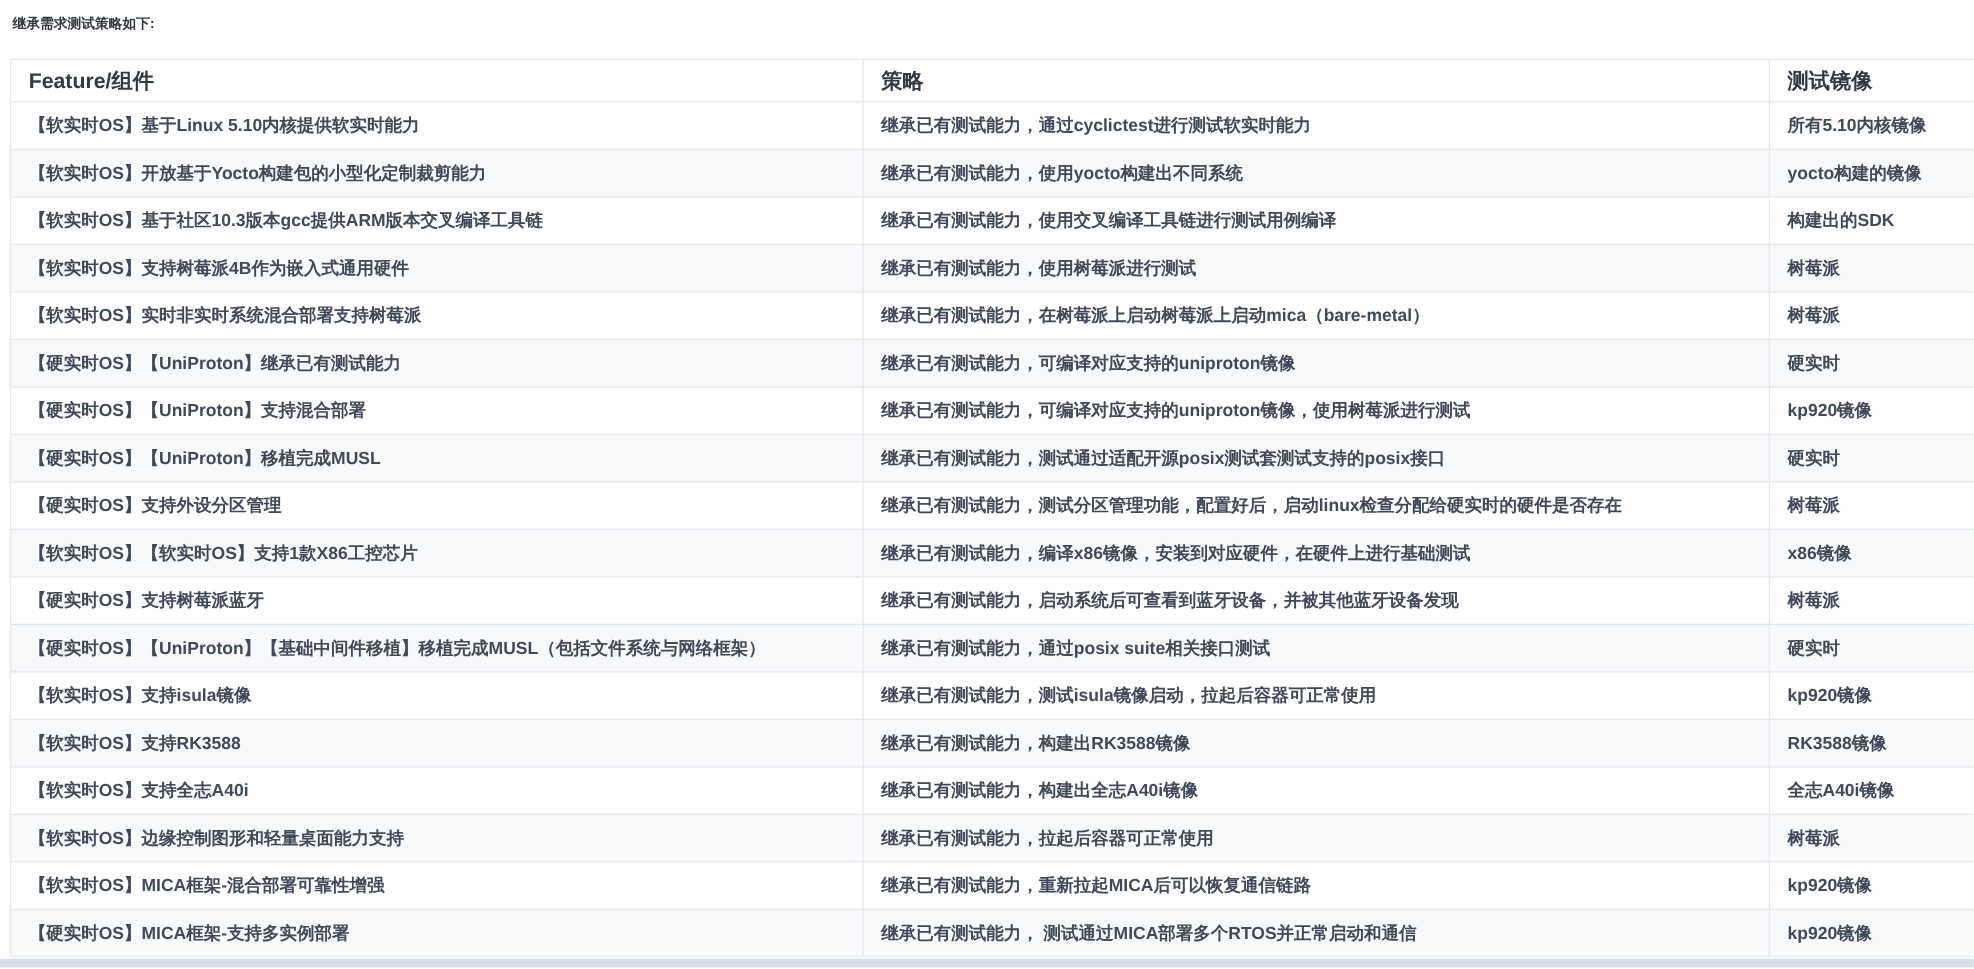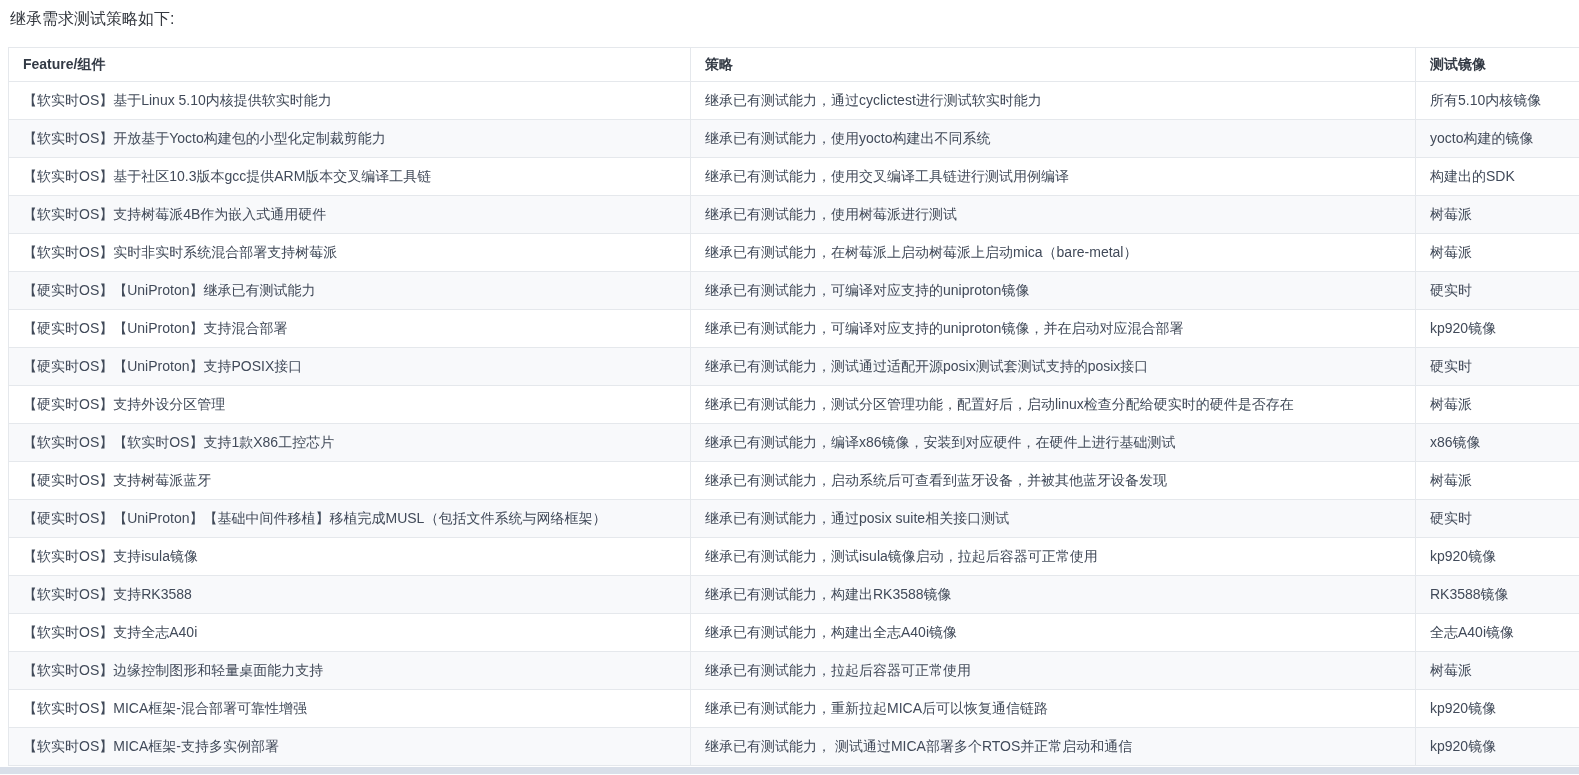--- a/index.html
+++ b/index.html
@@ -4,23 +4,24 @@
 <style>
   * { box-sizing: border-box; margin: 0; padding: 0; }
   html, body {
     width: 1579px; height: 775px;
     background: #ffffff;
     overflow: hidden;
     font-family: "Liberation Sans", "DejaVu Sans", sans-serif;
   }
   .page-title {
     margin: 9px 0 0 10px;
-    font-size: 16px;
+    font-size: 11px;
     line-height: 20px;
     color: #34383f;
+    font-weight: bold;
   }
   .table-viewport {
     margin: 18px 0 0 8px;
     width: 1571px;
     overflow: hidden;
   }
   table.strategy-table {
     border-collapse: collapse;
     table-layout: fixed;
     width: 1800px;
@@ -30,27 +31,28 @@
   .strategy-table col.c1 { width: 682px; }
   .strategy-table col.c2 { width: 725px; }
   .strategy-table col.c3 { width: 393px; }
   .strategy-table th, .strategy-table td {
     border: 1px solid #e5e8ec;
     text-align: left;
     vertical-align: middle;
     padding: 0 14px;
     white-space: nowrap;
     overflow: hidden;
+    font-weight: bold;
   }
   .strategy-table th {
     height: 34px;
     font-weight: bold;
     color: #333a45;
     background: #ffffff;
-    font-size: 14px;
+    font-size: 17px;
   }
   .strategy-table td { height: 38px; }
   .strategy-table tbody tr:nth-child(even) td { background: #f8f9fb; }
   .strategy-table tbody tr:nth-child(odd) td { background: #ffffff; }
   .h-scrollbar {
     position: fixed;
     left: 0; bottom: 1px;
     width: 1579px; height: 7px;
     background: #d9dfe9;
   }
@@ -100,25 +102,25 @@
     <td>继承已有测试能力，在树莓派上启动树莓派上启动mica（bare-metal）</td>
     <td>树莓派</td>
   </tr>
         <tr>
     <td>【硬实时OS】【UniProton】继承已有测试能力</td>
     <td>继承已有测试能力，可编译对应支持的uniproton镜像</td>
     <td>硬实时</td>
   </tr>
         <tr>
     <td>【硬实时OS】【UniProton】支持混合部署</td>
-    <td>继承已有测试能力，可编译对应支持的uniproton镜像，并在启动对应混合部署</td>
+    <td>继承已有测试能力，可编译对应支持的uniproton镜像，使用树莓派进行测试</td>
     <td>kp920镜像</td>
   </tr>
         <tr>
-    <td>【硬实时OS】【UniProton】支持POSIX接口</td>
+    <td>【硬实时OS】【UniProton】移植完成MUSL</td>
     <td>继承已有测试能力，测试通过适配开源posix测试套测试支持的posix接口</td>
     <td>硬实时</td>
   </tr>
         <tr>
     <td>【硬实时OS】支持外设分区管理</td>
     <td>继承已有测试能力，测试分区管理功能，配置好后，启动linux检查分配给硬实时的硬件是否存在</td>
     <td>树莓派</td>
   </tr>
         <tr>
     <td>【软实时OS】【软实时OS】支持1款X86工控芯片</td>
@@ -154,21 +156,21 @@
     <td>【软实时OS】边缘控制图形和轻量桌面能力支持</td>
     <td>继承已有测试能力，拉起后容器可正常使用</td>
     <td>树莓派</td>
   </tr>
         <tr>
     <td>【软实时OS】MICA框架-混合部署可靠性增强</td>
     <td>继承已有测试能力，重新拉起MICA后可以恢复通信链路</td>
     <td>kp920镜像</td>
   </tr>
         <tr>
-    <td>【软实时OS】MICA框架-支持多实例部署</td>
+    <td>【硬实时OS】MICA框架-支持多实例部署</td>
     <td>继承已有测试能力， 测试通过MICA部署多个RTOS并正常启动和通信</td>
     <td>kp920镜像</td>
   </tr>
       </tbody>
   </table>
 </div>
 
 <div class="h-scrollbar"></div>
 
 </body></html>

